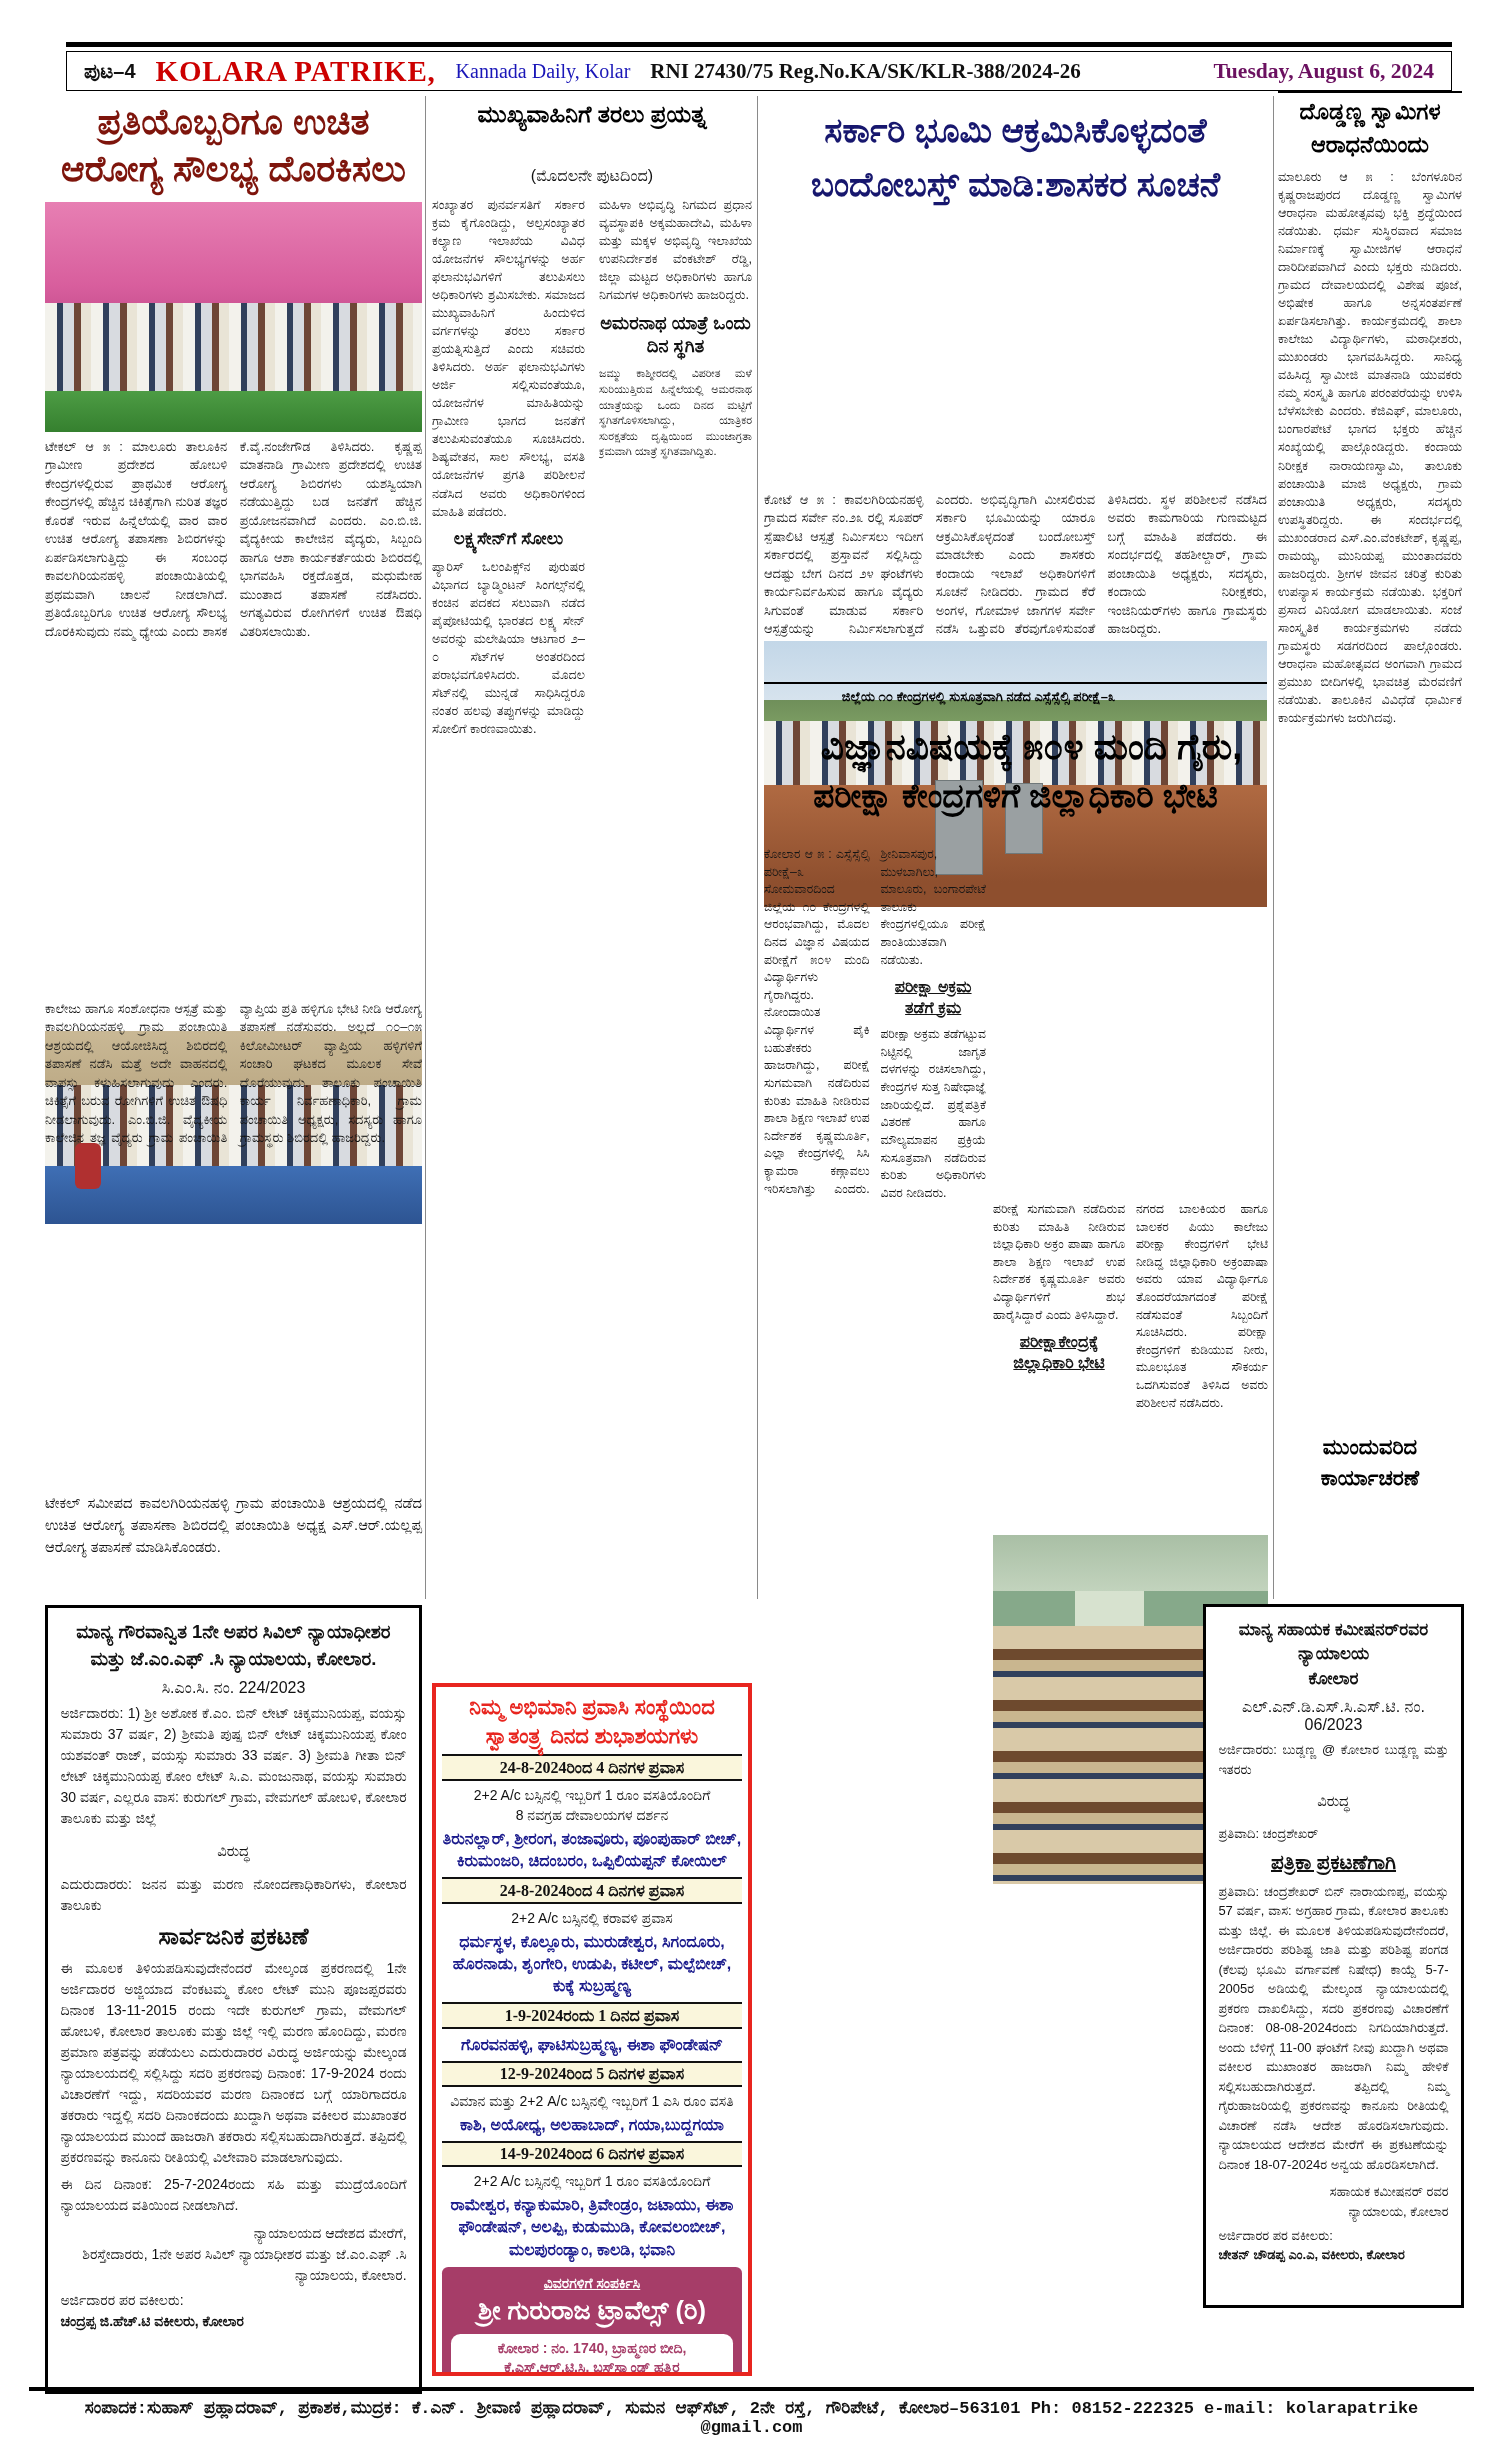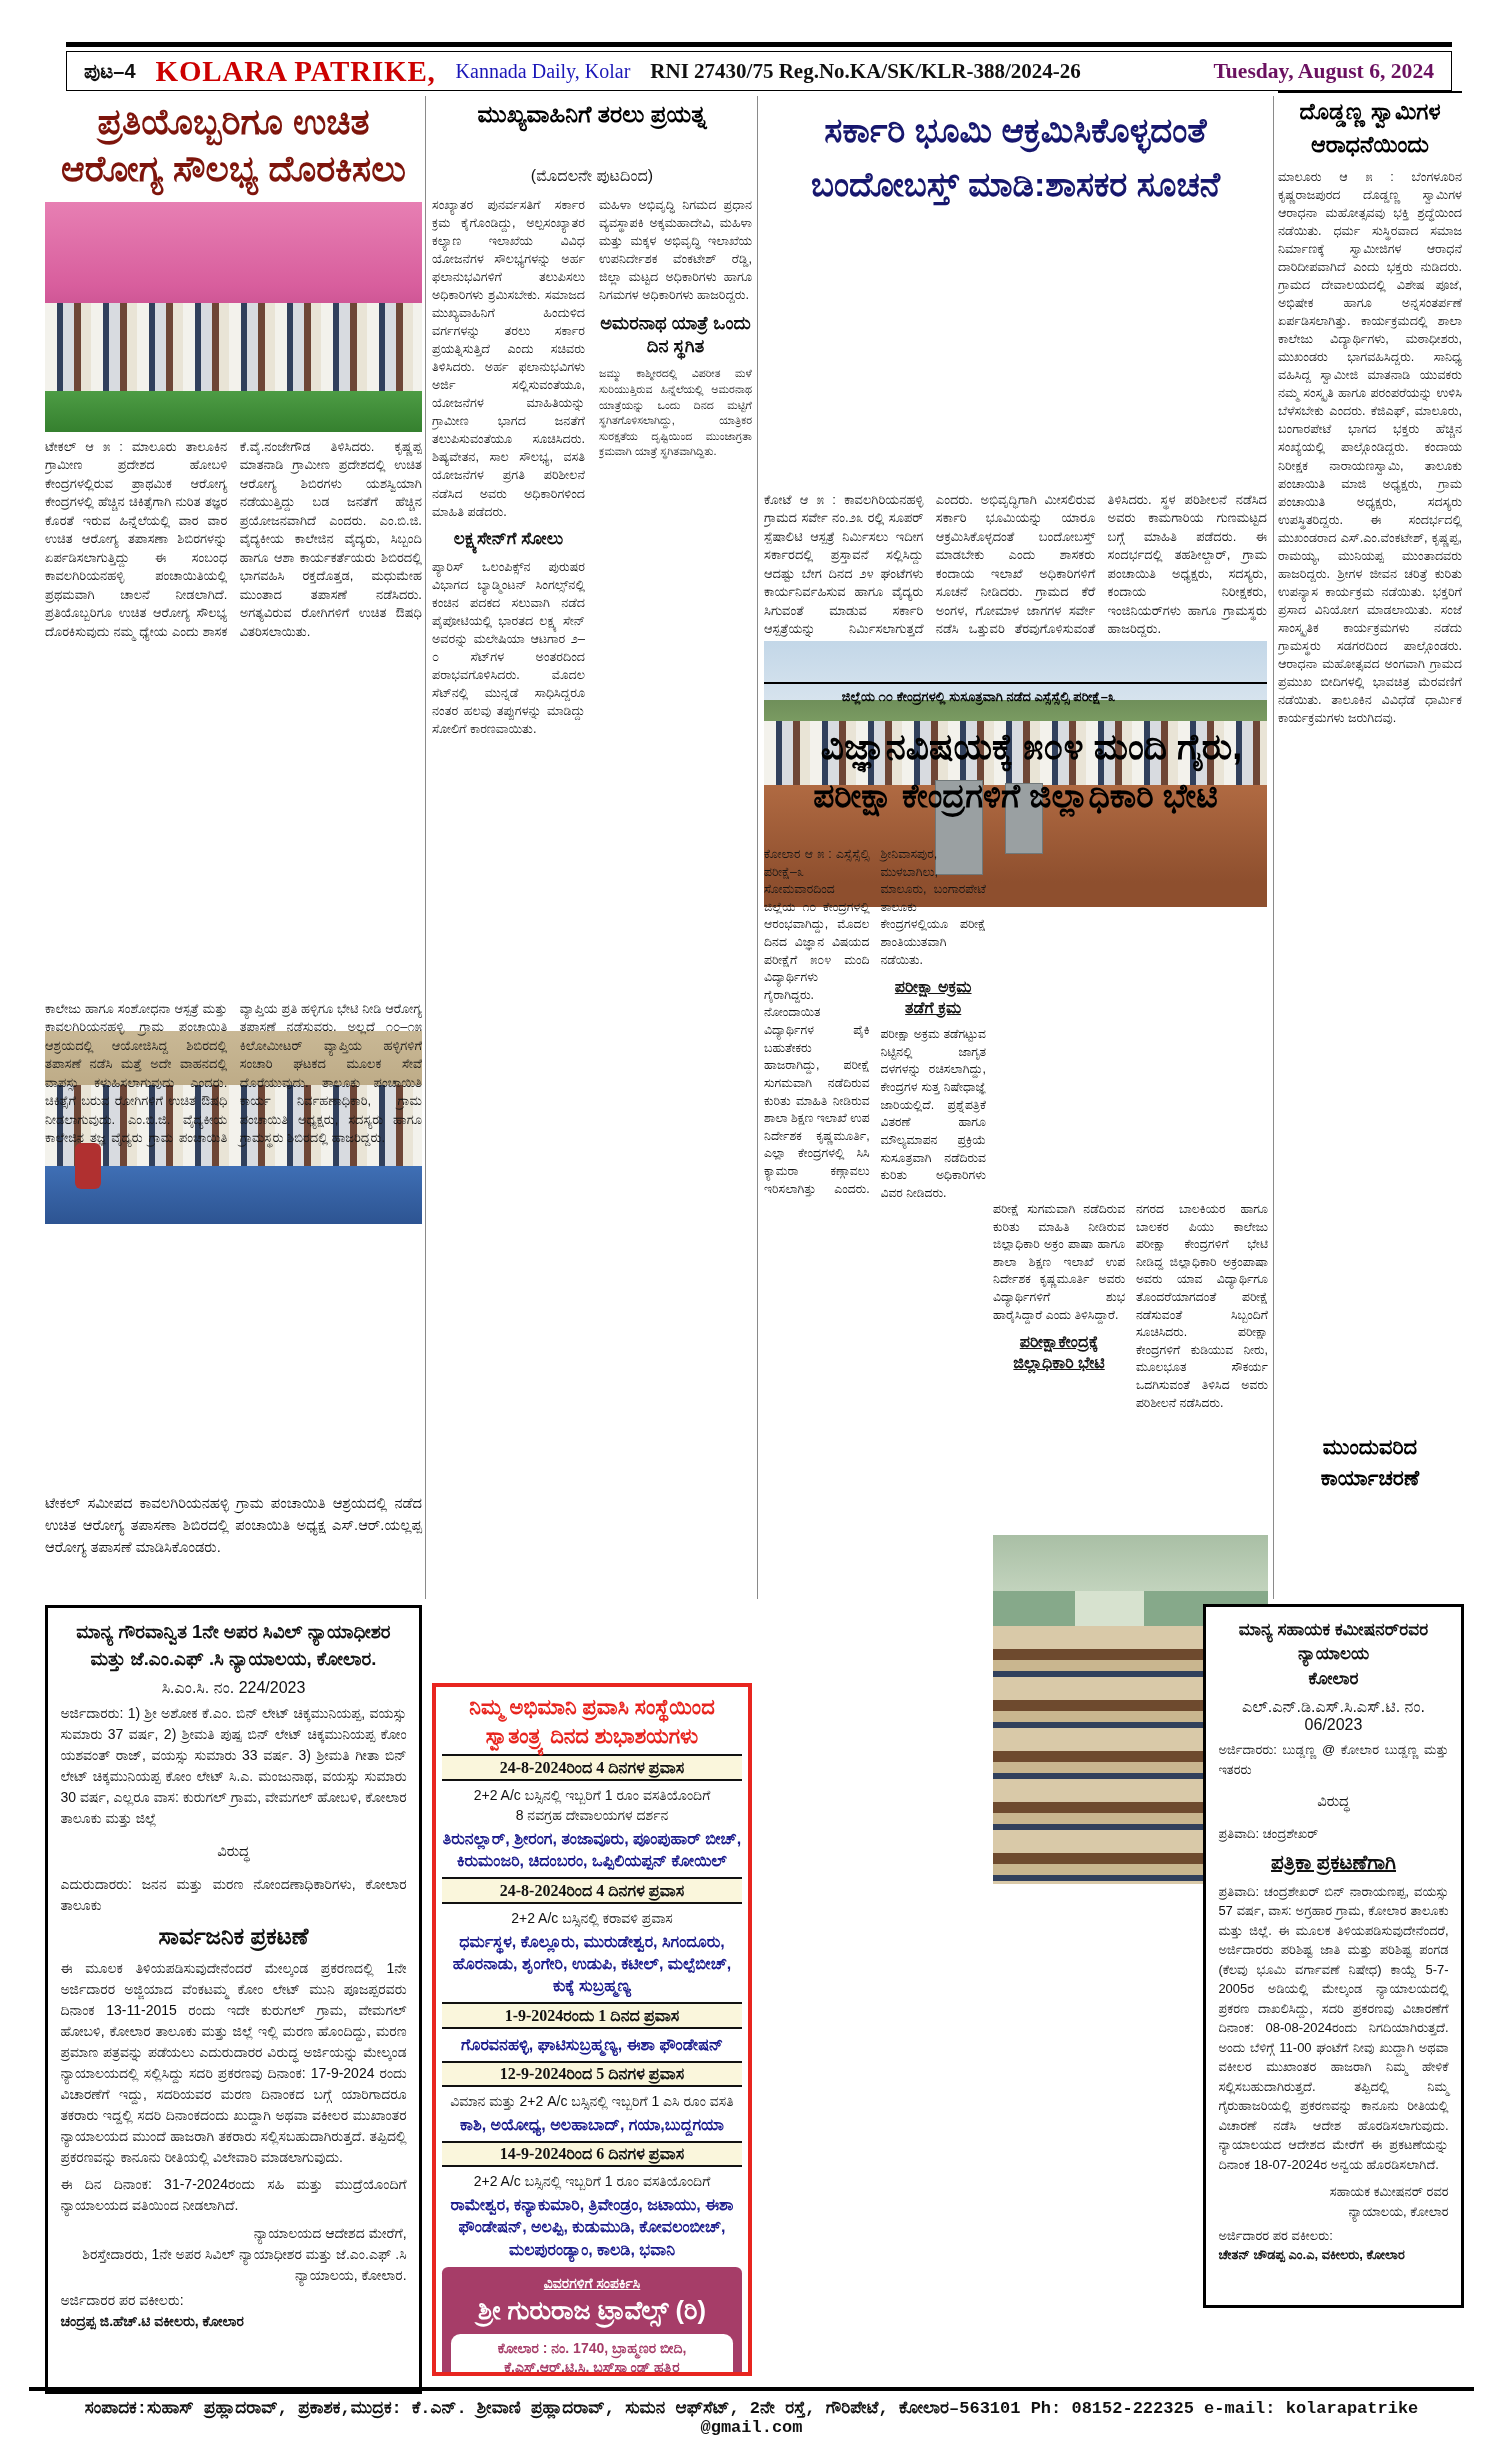--- a/index.html
+++ b/index.html
@@ -94,21 +94,21 @@
   <div class="abs caption" style="left:45px;top:1492px;width:377px;height:86px;">ಟೇಕಲ್ ಸಮೀಪದ ಕಾವಲಗಿರಿಯನಹಳ್ಳಿ ಗ್ರಾಮ ಪಂಚಾಯಿತಿ ಆಶ್ರಯದಲ್ಲಿ ನಡೆದ ಉಚಿತ ಆರೋಗ್ಯ ತಪಾಸಣಾ ಶಿಬಿರದಲ್ಲಿ ಪಂಚಾಯಿತಿ ಅಧ್ಯಕ್ಷ ಎಸ್.ಆರ್.ಯಲ್ಲಪ್ಪ ಆರೋಗ್ಯ ತಪಾಸಣೆ ಮಾಡಿಸಿಕೊಂಡರು.</div>
 
   <div class="abs legalbox" style="left:45px;top:1605px;width:377px;height:789px;">
     <div class="legal-head">ಮಾನ್ಯ ಗೌರವಾನ್ವಿತ 1ನೇ ಅಪರ ಸಿವಿಲ್ ನ್ಯಾಯಾಧೀಶರ ಮತ್ತು ಜೆ.ಎಂ.ಎಫ್ .ಸಿ ನ್ಯಾಯಾಲಯ, ಕೋಲಾರ.</div>
     <div class="legal-case">ಸಿ.ಎಂ.ಸಿ. ನಂ. 224/2023</div>
     <div class="legal-body">ಅರ್ಜಿದಾರರು: 1) ಶ್ರೀ ಅಶೋಕ ಕೆ.ಎಂ. ಬಿನ್ ಲೇಟ್ ಚಿಕ್ಕಮುನಿಯಪ್ಪ, ವಯಸ್ಸು ಸುಮಾರು 37 ವರ್ಷ, 2) ಶ್ರೀಮತಿ ಪುಷ್ಪ ಬಿನ್ ಲೇಟ್ ಚಿಕ್ಕಮುನಿಯಪ್ಪ ಕೋಂ ಯಶವಂತ್ ರಾಜ್, ವಯಸ್ಸು ಸುಮಾರು 33 ವರ್ಷ. 3) ಶ್ರೀಮತಿ ಗೀತಾ ಬಿನ್ ಲೇಟ್ ಚಿಕ್ಕಮುನಿಯಪ್ಪ ಕೋಂ ಲೇಟ್ ಸಿ.ಎ. ಮಂಜುನಾಥ, ವಯಸ್ಸು ಸುಮಾರು 30 ವರ್ಷ, ಎಲ್ಲರೂ ವಾಸ: ಕುರುಗಲ್ ಗ್ರಾಮ, ವೇಮಗಲ್ ಹೋಬಳಿ, ಕೋಲಾರ ತಾಲೂಕು ಮತ್ತು ಜಿಲ್ಲೆ</div>
     <div class="vs">ವಿರುದ್ಧ</div>
     <div class="legal-body">ಎದುರುದಾರರು: ಜನನ ಮತ್ತು ಮರಣ ನೋಂದಣಾಧಿಕಾರಿಗಳು, ಕೋಲಾರ ತಾಲೂಕು</div>
     <div class="notice-title">ಸಾರ್ವಜನಿಕ ಪ್ರಕಟಣೆ</div>
     <div class="legal-body">ಈ ಮೂಲಕ ತಿಳಿಯಪಡಿಸುವುದೇನೆಂದರೆ ಮೇಲ್ಕಂಡ ಪ್ರಕರಣದಲ್ಲಿ 1ನೇ ಅರ್ಜಿದಾರರ ಅಜ್ಜಿಯಾದ ವೆಂಕಟಮ್ಮ ಕೋಂ ಲೇಟ್ ಮುನಿ ಪೂಜಪ್ಪರವರು ದಿನಾಂಕ 13-11-2015 ರಂದು ಇದೇ ಕುರುಗಲ್ ಗ್ರಾಮ, ವೇಮಗಲ್ ಹೋಬಳಿ, ಕೋಲಾರ ತಾಲೂಕು ಮತ್ತು ಜಿಲ್ಲೆ ಇಲ್ಲಿ ಮರಣ ಹೊಂದಿದ್ದು, ಮರಣ ಪ್ರಮಾಣ ಪತ್ರವನ್ನು ಪಡೆಯಲು ಎದುರುದಾರರ ವಿರುದ್ಧ ಅರ್ಜಿಯನ್ನು ಮೇಲ್ಕಂಡ ನ್ಯಾಯಾಲಯದಲ್ಲಿ ಸಲ್ಲಿಸಿದ್ದು ಸದರಿ ಪ್ರಕರಣವು ದಿನಾಂಕ: 17-9-2024 ರಂದು ವಿಚಾರಣೆಗೆ ಇದ್ದು, ಸದರಿಯವರ ಮರಣ ದಿನಾಂಕದ ಬಗ್ಗೆ ಯಾರಿಗಾದರೂ ತಕರಾರು ಇದ್ದಲ್ಲಿ ಸದರಿ ದಿನಾಂಕದಂದು ಖುದ್ದಾಗಿ ಅಥವಾ ವಕೀಲರ ಮುಖಾಂತರ ನ್ಯಾಯಾಲಯದ ಮುಂದೆ ಹಾಜರಾಗಿ ತಕರಾರು ಸಲ್ಲಿಸಬಹುದಾಗಿರುತ್ತದೆ. ತಪ್ಪಿದಲ್ಲಿ ಪ್ರಕರಣವನ್ನು ಕಾನೂನು ರೀತಿಯಲ್ಲಿ ವಿಲೇವಾರಿ ಮಾಡಲಾಗುವುದು.</div>
-    <div class="legal-body" style="margin-top:6.2px;">ಈ ದಿನ ದಿನಾಂಕ: 31-7-2024ರಂದು ಸಹಿ ಮತ್ತು ಮುದ್ರೆಯೊಂದಿಗೆ ನ್ಯಾಯಾಲಯದ ವತಿಯಿಂದ ನೀಡಲಾಗಿದೆ.</div>
+    <div class="legal-body" style="margin-top:6.2px;">ಈ ದಿನ ದಿನಾಂಕ: 25-7-2024ರಂದು ಸಹಿ ಮತ್ತು ಮುದ್ರೆಯೊಂದಿಗೆ ನ್ಯಾಯಾಲಯದ ವತಿಯಿಂದ ನೀಡಲಾಗಿದೆ.</div>
     <div class="legal-body" style="text-align:right;margin-top:6.2px;">ನ್ಯಾಯಾಲಯದ ಆದೇಶದ ಮೇರೆಗೆ,</div>
     <div class="legal-body" style="text-align:right;">ಶಿರಸ್ತೇದಾರರು, 1ನೇ ಅಪರ ಸಿವಿಲ್ ನ್ಯಾಯಾಧೀಶರ ಮತ್ತು ಜೆ.ಎಂ.ಎಫ್ .ಸಿ ನ್ಯಾಯಾಲಯ, ಕೋಲಾರ.</div>
     <div class="legal-body" style="margin-top:4.6px;">ಅರ್ಜಿದಾರರ ಪರ ವಕೀಲರು:</div>
     <div class="legal-body b">ಚಂದ್ರಪ್ಪ ಜಿ.ಹೆಚ್.ಟಿ ವಕೀಲರು, ಕೋಲಾರ</div>
   </div>
 
   <div class="abs headline-black" style="left:432px;top:99px;width:320px;height:65px;font-size:23px;line-height:1.35;">ಮುಖ್ಯವಾಹಿನಿಗೆ ತರಲು ಪ್ರಯತ್ನ</div>
   <div class="abs ctr" style="left:432px;top:167px;width:320px;height:26px;font-size:16px;">(ಮೊದಲನೇ ಪುಟದಿಂದ)</div>
 
   <div class="abs" style="left:432px;top:196px;width:153px;height:1481px;overflow:hidden;">

